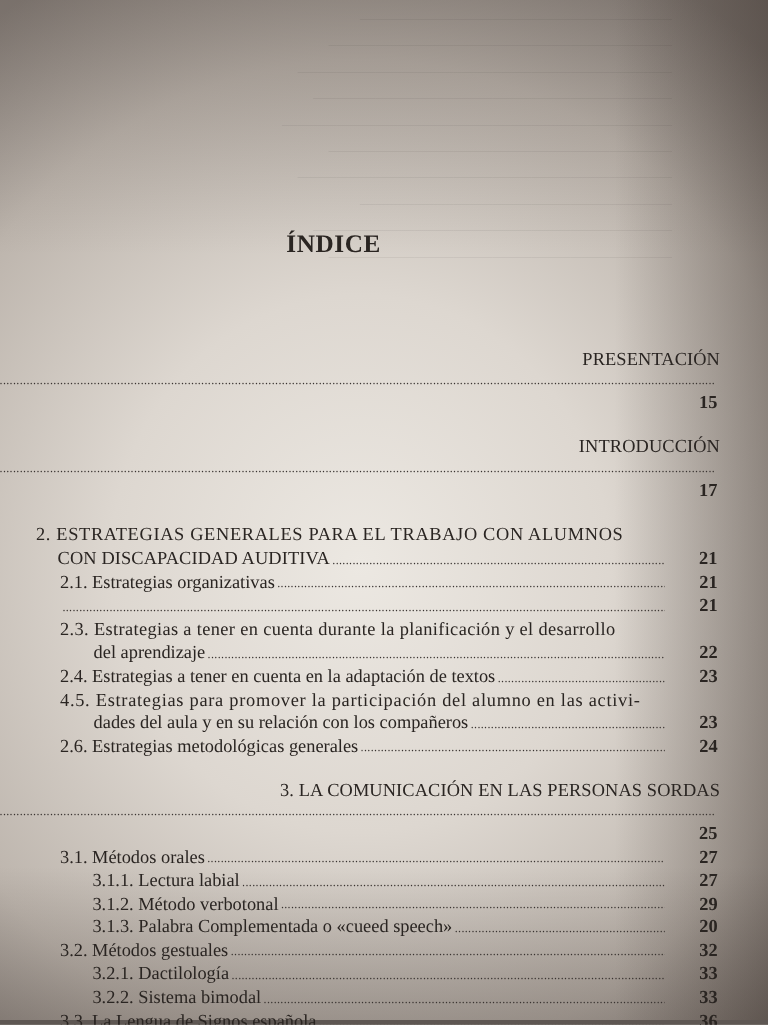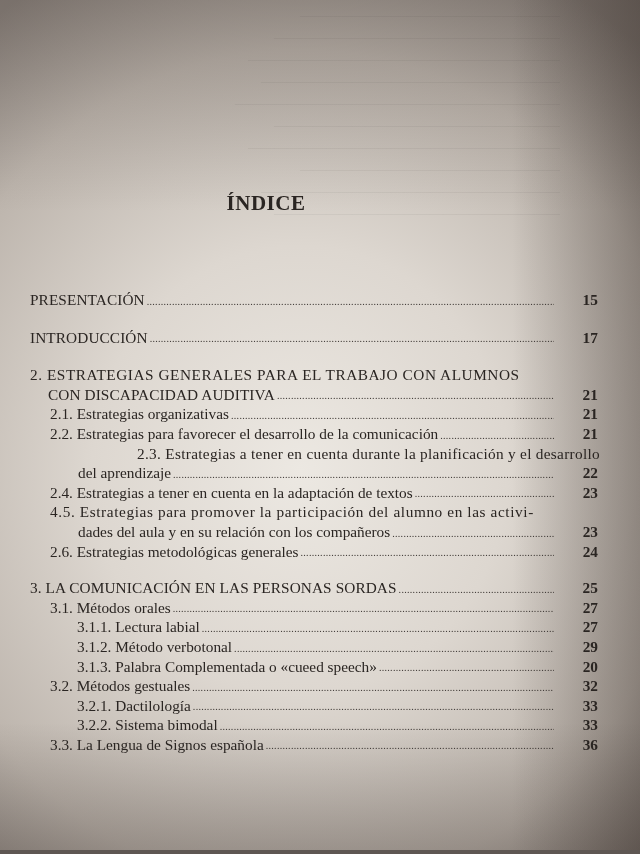--- a/index.html
+++ b/index.html
@@ -20,33 +20,33 @@
                 linear-gradient(to bottom, rgba(60,50,45,0.25) 0%, rgba(0,0,0,0) 25%, rgba(0,0,0,0) 85%, rgba(60,50,45,0.3) 100%);
     pointer-events: none;
   }
   .ghost {
     position: absolute; left: 60px; top: 0; width: 500px; height: 250px;
     opacity: 0.07; font-size: 13px; line-height: 22px; color: #000;
     transform: scaleX(-1);
   }
   .ghost div { white-space: nowrap; overflow: hidden; }
   .title {
-    position: absolute; left: 0; width: 532px; top: 191px; text-align: center;
+    position: absolute; left: 12px; width: 532px; top: 191px; text-align: center;
     font-weight: bold; font-size: 21px; letter-spacing: 0.5px; z-index: 2;
   }
   .toc { position: absolute; left: 30px; top: 290px; width: 570px; z-index: 2; font-size: 15.3px; }
   .entry { position: relative; display: flex; align-items: flex-end; line-height: 19.6px; }
   .entry .text { flex: 0 1 auto; white-space: nowrap; }
   .entry .dots {
     flex: 1 1 auto; overflow: hidden; white-space: nowrap; margin: 0 4px 0 2px;
     font-size: 10px; letter-spacing: 0.3px; color: #3a3431; line-height: 16px;
   }
   .entry .dots::before { content: "................................................................................................................................................................................................................................................................"; }
   .entry .page-num { width: 40px; text-align: right; flex: 0 0 auto; padding-right: 2px; font-weight: bold; }
-  .lvl0 { padding-left: 0; }
+  .lvl0 { padding-left: 0; flex-direction: column; }
   .lvl1 { padding-left: 20px; }
   .lvl2 { padding-left: 47px; }
   .cont { padding-left: 18px; }
   .cont1 { padding-left: 60px; }
   .wrapline { line-height: 19.6px; white-space: nowrap; }
   .gap-l { margin-top: 18px; }
   .gap-m { margin-top: 17px; }
   .upper { letter-spacing: 0.1px; }
   .bottom-edge { position: absolute; left: 0; top: 850px; width: 640px; height: 4px; background: #5e5753; }
 </style>
@@ -93,27 +93,26 @@
       </div>
     </div>
 
     <div class="entry lvl1">
       <span class="text">2.1. Estrategias organizativas</span>
       <span class="dots"></span>
       <span class="page-num">21</span>
     </div>
 
     <div class="entry lvl1">
-      <span class="text">2.2. Estrategias para favorecer el desarrollo de la comunicación</span>
       <span class="dots"></span>
       <span class="page-num">21</span>
     </div>
 
     <div>
-      <div class="wrapline lvl1" style="letter-spacing:0.3px;text-align:right;">2.3. Estrategias a tener en cuenta durante la planificación y el desarrollo</div>
+      <div class="wrapline lvl1" style="letter-spacing:0.3px;">2.3. Estrategias a tener en cuenta durante la planificación y el desarrollo</div>
       <div class="entry cont1" style="padding-left:48px;">
         <span class="text">del aprendizaje</span>
         <span class="dots"></span>
         <span class="page-num">22</span>
       </div>
     </div>
 
     <div class="entry lvl1">
       <span class="text">2.4. Estrategias a tener en cuenta en la adaptación de textos</span>
       <span class="dots"></span>

